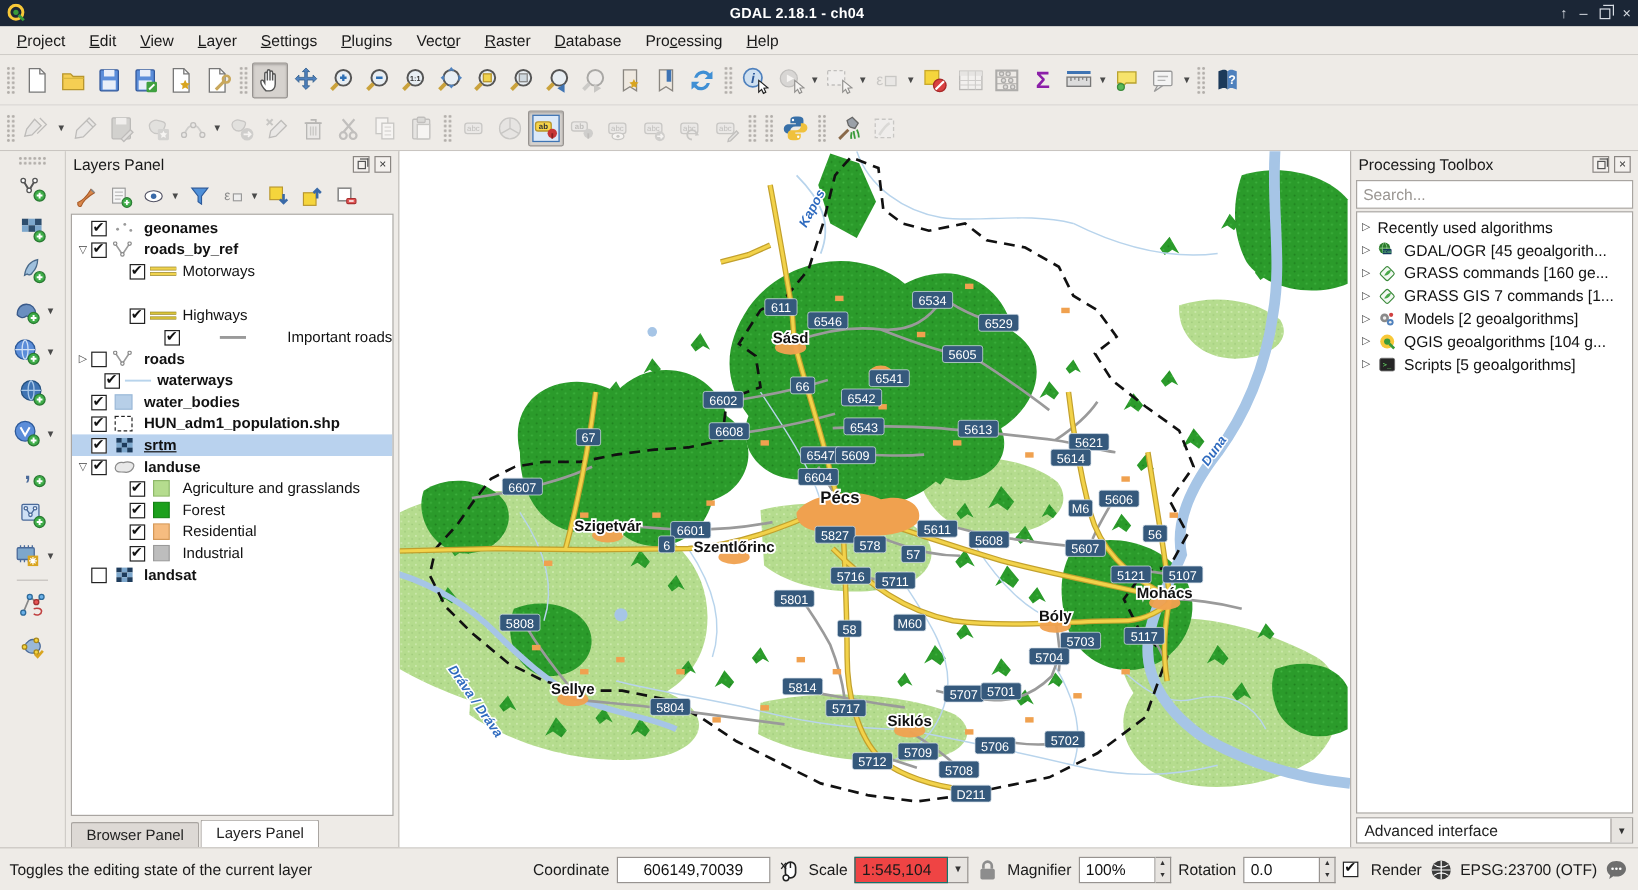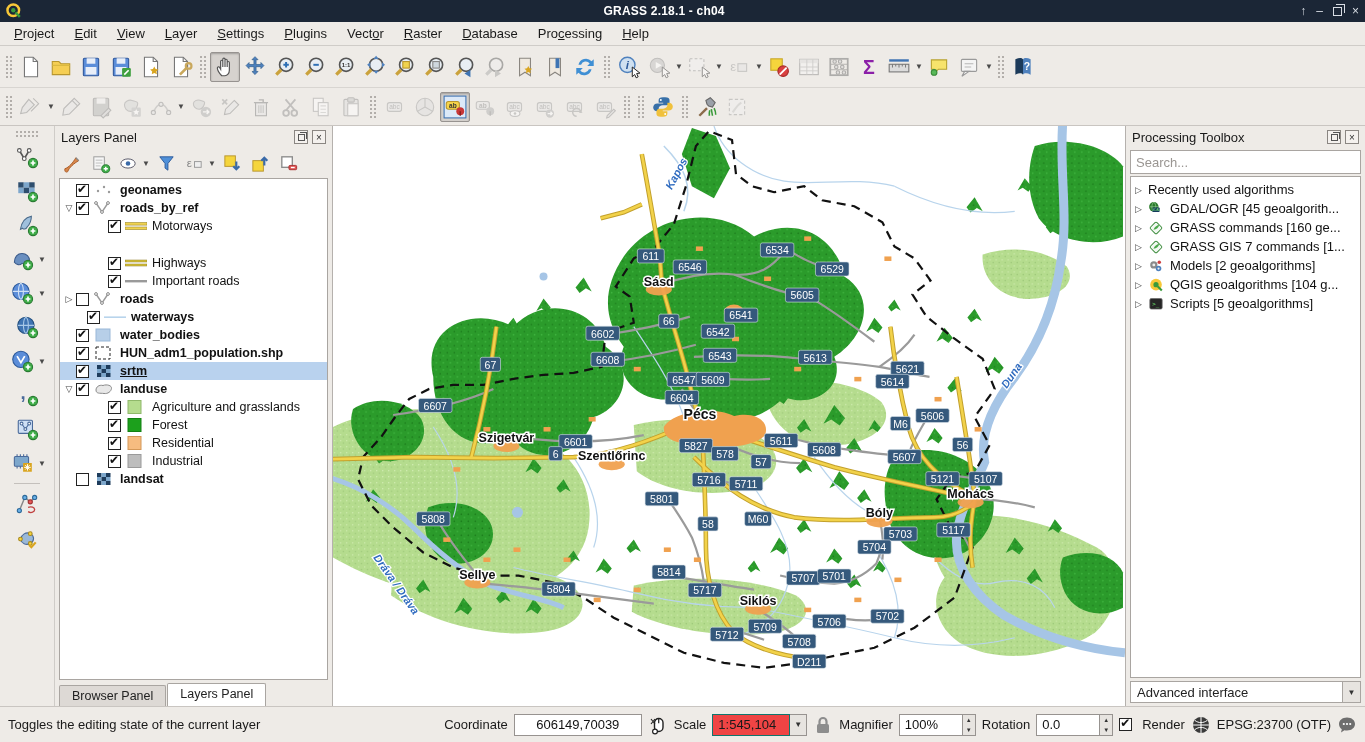--- a/index.html
+++ b/index.html
@@ -90,21 +90,21 @@
 <body>
 
 <div class="window">
 
   <div class="titlebar">
     <svg class="tlogo" viewBox="0 0 22 22">
         <circle cx="10" cy="10" r="8" fill="none" stroke="#f8c838" stroke-width="3.4"></circle>
         <circle cx="10" cy="10" r="3" fill="#3a9a3a"></circle>
         <path d="M13 13l6 6" stroke="#3a9a3a" stroke-width="3.4"></path>
       </svg>
-    <span class="ttitle">GRASS 2.18.1 - ch04</span>
+    <span class="ttitle">GDAL 2.18.1 - ch04</span>
     <span class="winbtns">
       <span>↑</span>
       <span>–</span>
       <span class="restore-glyph"></span>
       <span>×</span>
     </span>
   </div>
 
   <div class="menubar" id="menubar">
       <div class="menu-item"><u>P</u>roject</div>
@@ -902,21 +902,21 @@
             <span class="exp"></span>
             <span class="cbx c"></span>
             <span class="lsym">
               <svg viewBox="0 0 22 14">
                 <rect x="0" y="4" width="22" height="2" fill="#d9c43a" stroke="#8a7a20" stroke-width=".5"></rect>
                 <rect x="0" y="8" width="22" height="2" fill="#d9c43a" stroke="#8a7a20" stroke-width=".5"></rect>
               </svg>
             </span>
             <span class="lname">Highways</span>
           </div>
-          <div class="layer-row" style="padding-left: 34px;">
+          <div class="layer-row" style="padding-left: 34px; justify-content: space-between;">
             <span class="exp"></span>
             <span class="cbx c"></span>
             <span class="lsym">
               <svg viewBox="0 0 22 14">
                 <rect x="0" y="6" width="22" height="2.4" fill="#9a9a9a"></rect>
               </svg>
             </span>
             <span class="lname">Important roads</span>
           </div>
           <div class="layer-row" style="padding-left: 2px;">

